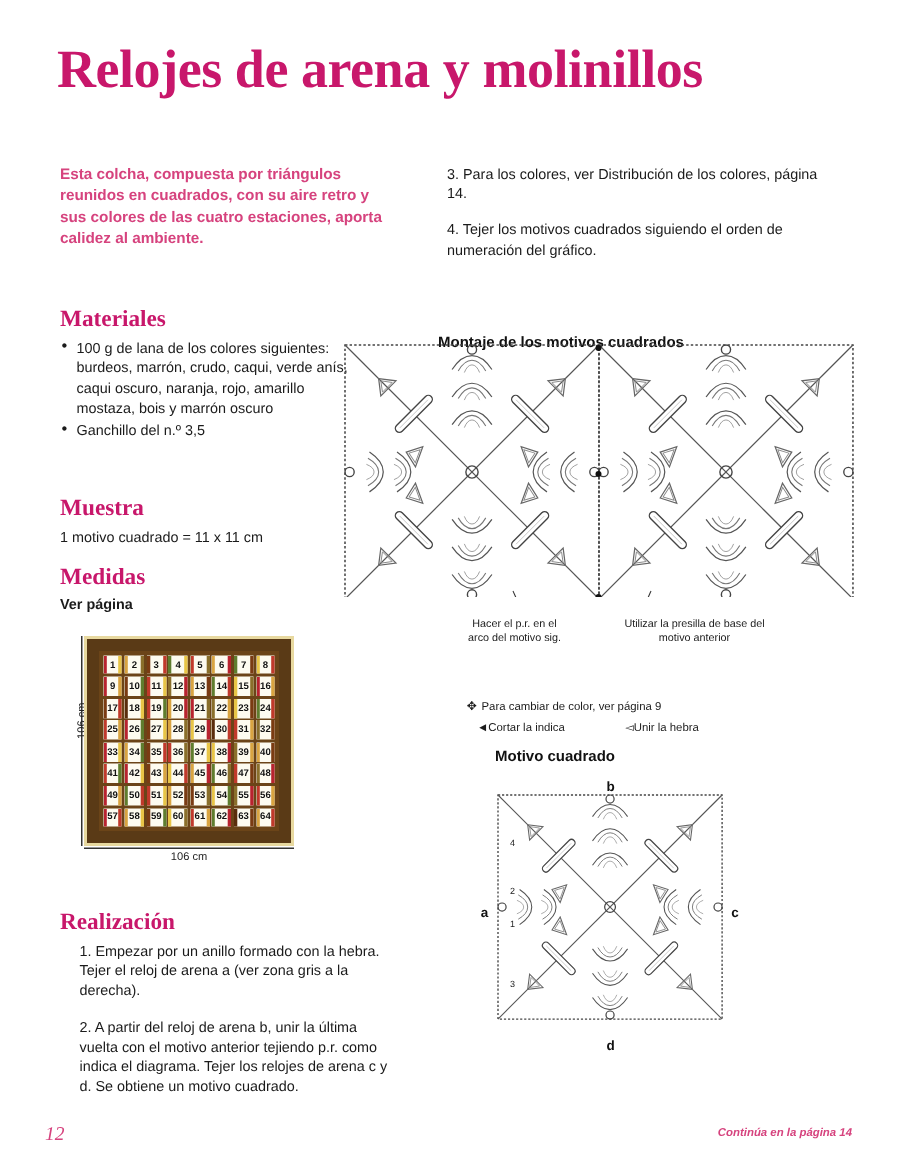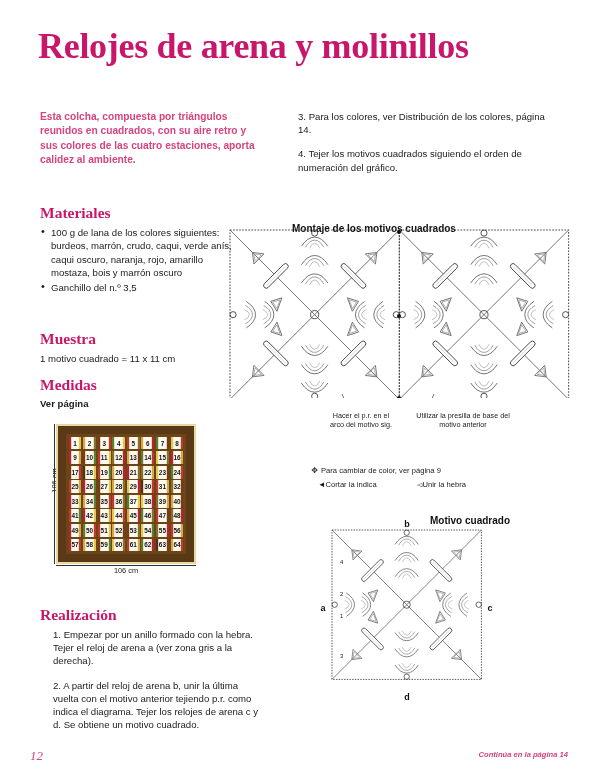--- a/index.html
+++ b/index.html
@@ -156,35 +156,35 @@
   
   .mont-title {
     position: absolute; left: 292px; top: 211px;
     font-size: 10px; font-weight: bold; color: #111; margin-top: 12px;
   }
   .mont-chart {
     position: absolute; left: 222px; top: 226px;
     width: 352px; height: 172px;
   }
   .motivo-title {
-    position: absolute; left: 330px; top: 515px;
+    position: absolute; left: 330px; top: 499px;
     font-size: 10px; font-weight: bold; color: #111;
-    width: 180px; text-align: right;
+    width: 180px; text-align: left;
   }
   .motivo-chart {
     position: absolute; left: 318px; top: 518px;
     width: 178px; height: 185px;
   }
 
   .ann {
     position: absolute;
     font-size: 7.2px; line-height: 9px; color: #1b1b1b;
     text-align: center;
   }
-  #ann-left { left: 326px; top: 411px; width: 70px; }
+  #ann-left { left: 308px; top: 411px; width: 70px; }
   #ann-right { left: 408px; top: 411px; width: 110px; }
 
   .legend {
     position: absolute; left: 308px; top: 466px;
     width: 250px;
     font-size: 7.6px; color: #1b1b1b;
   }
   .legend-row { display: flex; align-items: center; margin-bottom: 5px; }
   .legend-row .sym { display: inline-block; width: 13px; text-align: center; font-size: 8px; }
   .legend-row2 { display: flex; align-items: center; padding-left: 10px; }

